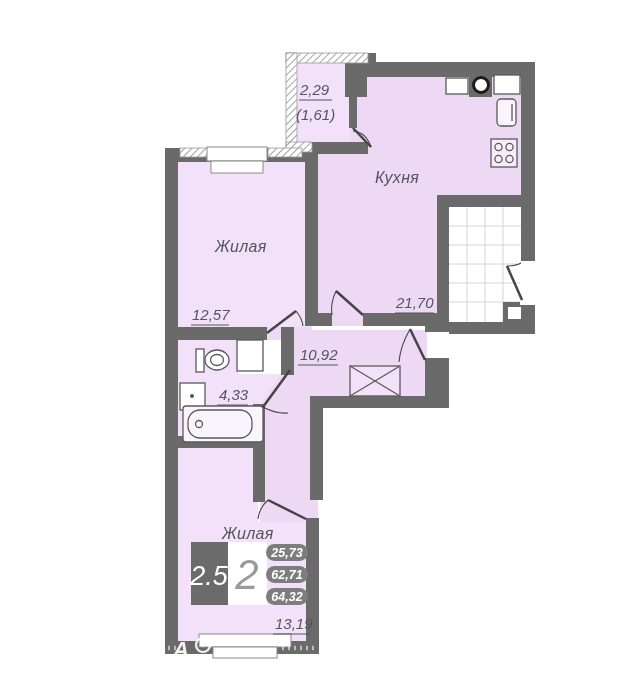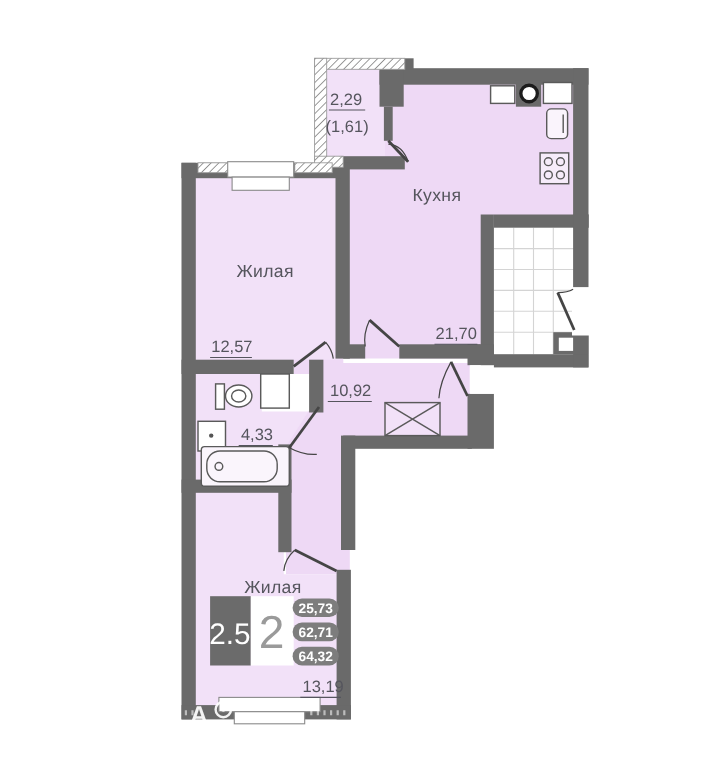--- a/index.html
+++ b/index.html
@@ -1,17 +1,17 @@
 <!DOCTYPE html>
 <html><head>
 <meta charset="utf-8">
 <style>
   html,body{margin:0;padding:0;background:#ffffff;}
   .stage{position:relative;width:644px;height:700px;background:#fff;overflow:hidden;
-         font-family:"Liberation Sans", sans-serif;}
+         font-family:"Liberation Sans", sans-serif;font-style:italic;}
   svg text{font-family:"Liberation Sans", sans-serif;}
   .room-label{font-size:16px;letter-spacing:.3px;}
   .dim{font-size:15px;}
   .badge-text{font-size:12.5px;font-weight:bold;fill:#ffffff;}
   .big25{font-size:27px;fill:#ffffff;}
   .big2{font-size:42px;fill:#9a9a9a;}
   .wm{font-size:22px;font-weight:bold;fill:#ffffff;}
 </style>
 </head>
 <body>

